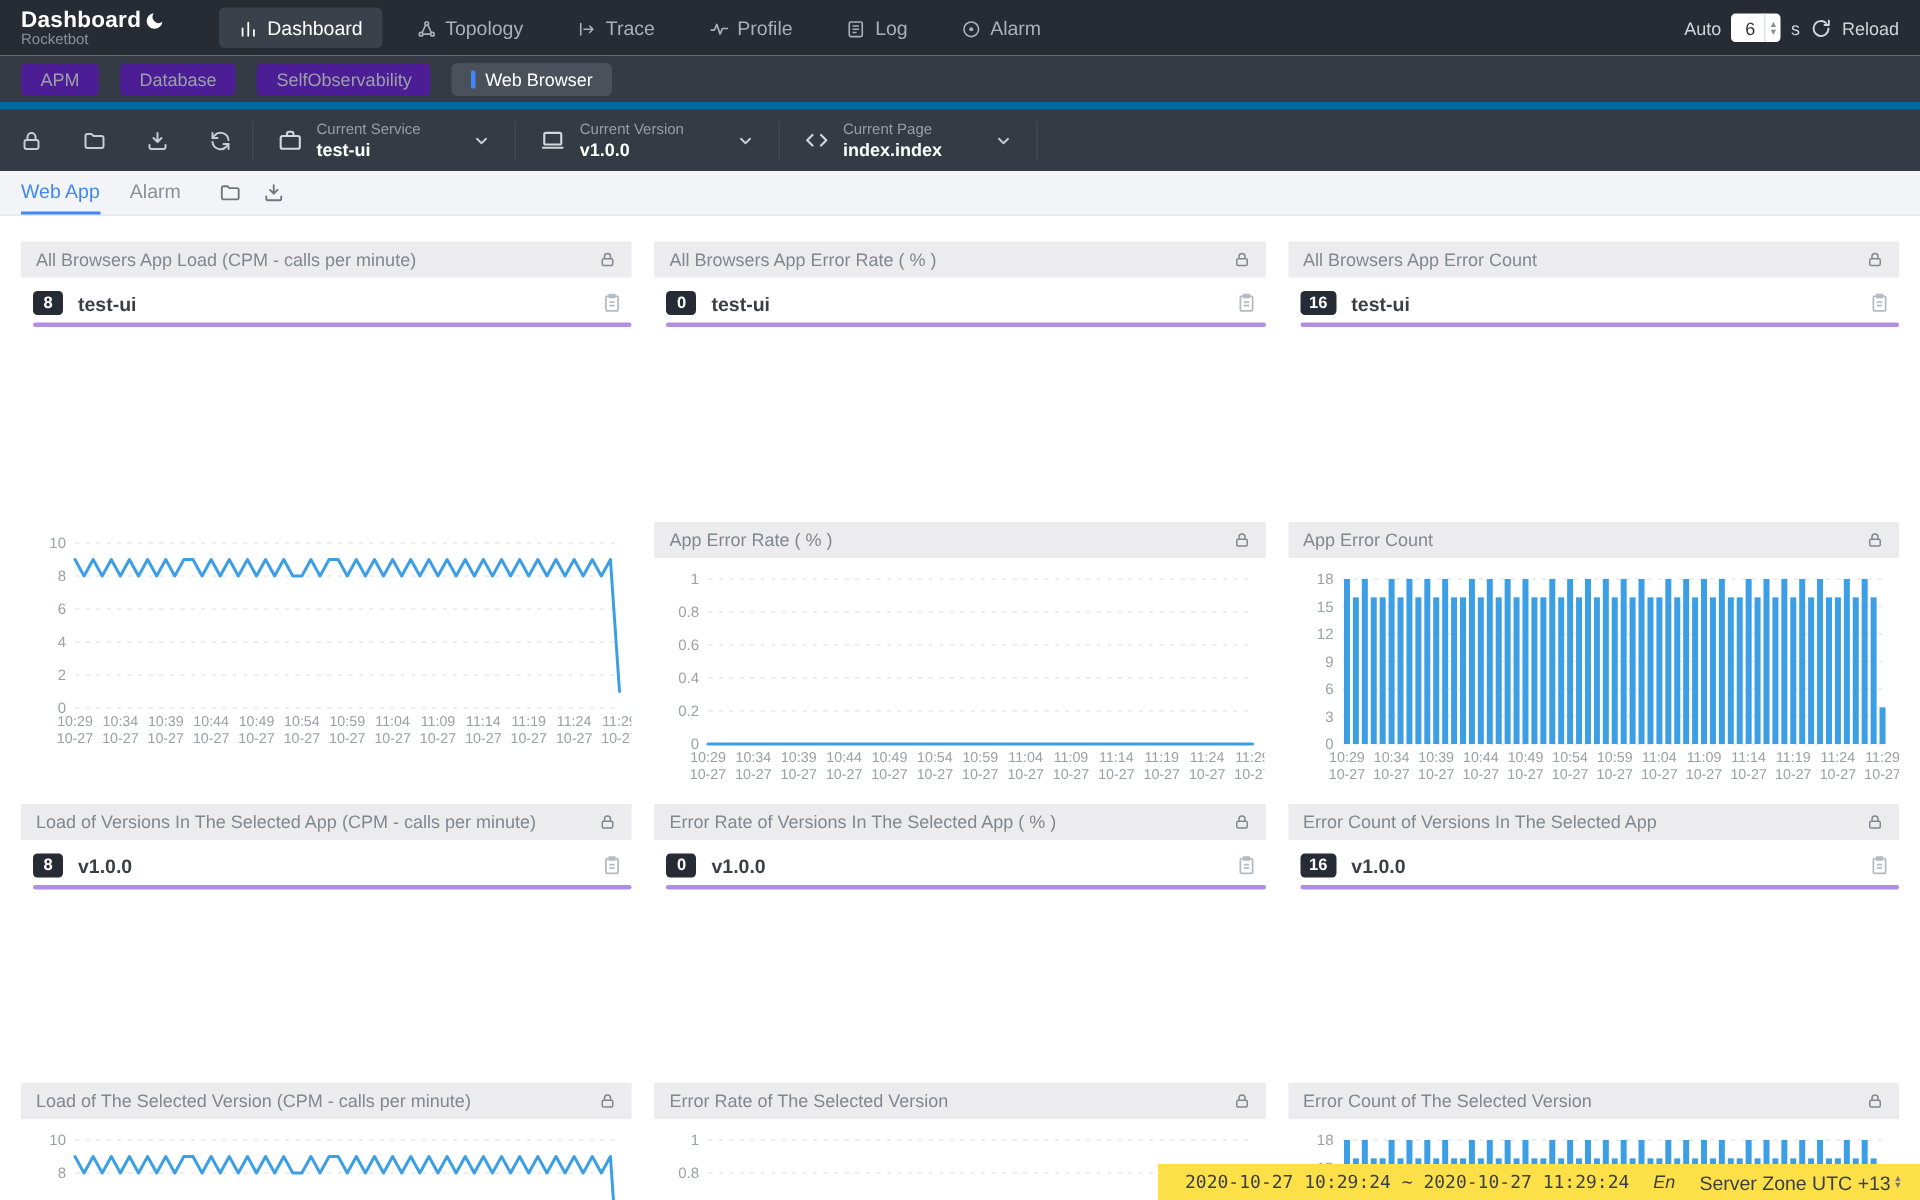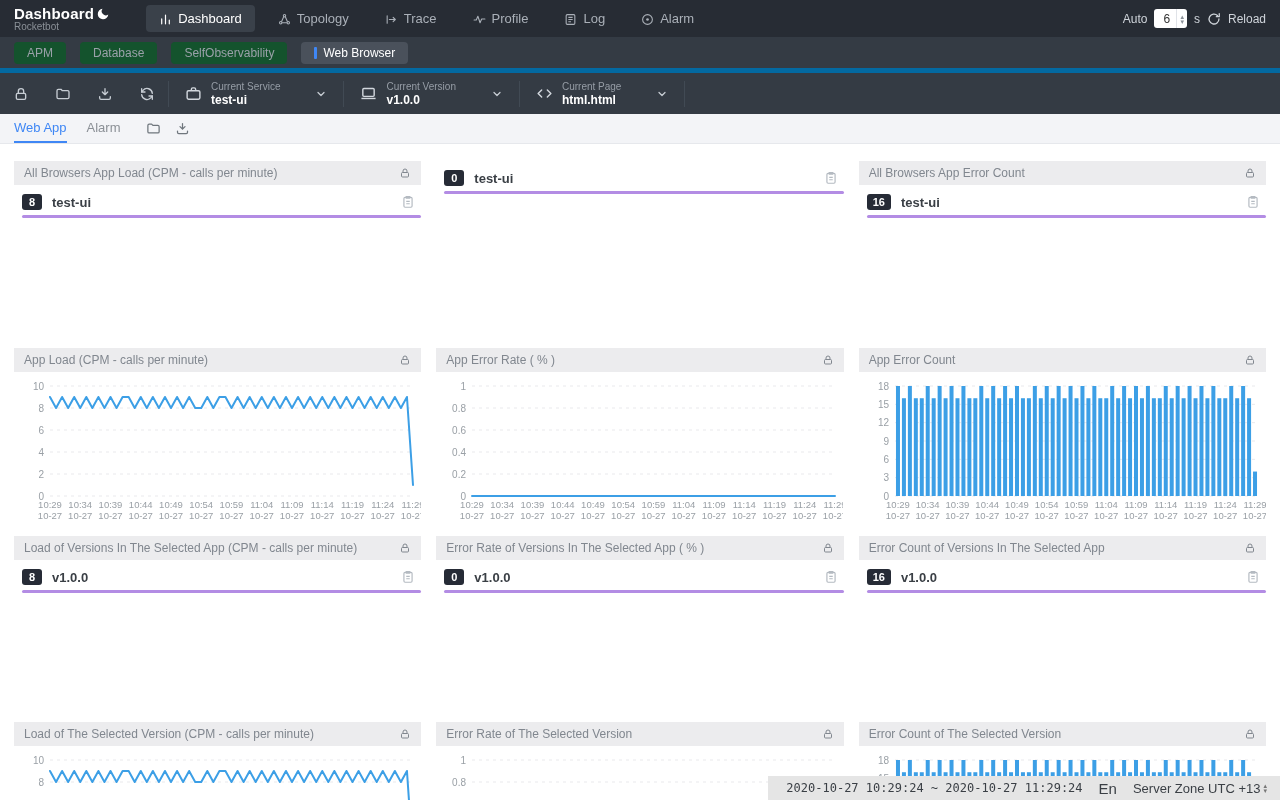--- a/index.html
+++ b/index.html
@@ -17,21 +17,21 @@
   .nav-item.active { background:#3a414a; color:#fff; }
   .nav-item svg { width:13px; height:13px; }
   .nav-right { margin-left:auto; display:flex; align-items:center; gap:7px; color:#cfd4da; font-size:12px; }
   .num-input { display:inline-flex; align-items:stretch; background:#fff; border-radius:3px; height:19px; overflow:hidden; }
   .num-input .val { display:flex; align-items:center; padding:0 6px 0 9px; color:#333; font-size:12px; min-width:22px; }
   .stepper { display:inline-flex; flex-direction:column; justify-content:center; line-height:5px; font-size:7px; color:#8a9097; padding:0 3px; border-left:1px solid #e0e3e8; }
   .stepper span { height:5px; }
   .nav-right svg { width:14px; height:14px; }
   
   .tabbar { height:31px; background:#343b44; display:flex; align-items:center; padding:0 14px; gap:14px; }
-  .tab-chip { background:#14532d; color:#9aa1a9; font-size:12px; padding:4px 13px; border-radius:4px; display:flex; align-items:center; gap:6px; cursor:pointer; }
+  .tab-chip { background:#4c1d95; color:#9aa1a9; font-size:12px; padding:4px 13px; border-radius:4px; display:flex; align-items:center; gap:6px; cursor:pointer; }
   .tab-chip.active { background:#4a515b; color:#fff; }
   .tab-chip .indicator { width:3px; height:12px; border-radius:1px; background:#3f87f5; }
   
   .toolbar { height:46px; background:#343b44; border-top:5px solid #0369a1; display:flex; align-items:center; }
   .tool-btn { width:42px; display:flex; align-items:center; justify-content:center; color:#c7cdd4; cursor:pointer; position:relative; }
   .tool-btn:not(:first-child)::before { content:""; position:absolute; left:0; top:12px; bottom:12px; width:1px; background:#40474f; }
   .tool-btn svg { width:16px; height:16px; }
   .selector { display:flex; align-items:center; gap:9px; padding:0 16px; border-left:1px solid #414a54; cursor:pointer; }
   .selector:last-child { border-right:1px solid #414a54; }
   .selector svg.lead { width:17px; height:17px; color:#d2d7dd; }
@@ -51,23 +51,23 @@
   .panel-header { height:22px; flex:none; background:#ececee; display:flex; align-items:center; padding:12px 10px; color:#81878f; font-size:12px; }
   .panel-header svg { width:12px; height:12px; margin-left:auto; cursor:pointer; }
   .list-item { display:flex; align-items:center; margin:9px 6px 0 8px; }
   .badge { background:#262b36; color:#fff; font-size:11px; font-weight:bold; border-radius:3px; padding:2px 6px; min-width:20px; text-align:center; }
   .item-name { color:#3a3f45; font-size:13px; font-weight:600; margin-left:10px; }
   .list-item svg { width:14px; height:16px; margin-left:auto; color:#b4bac1; cursor:pointer; }
   .usage-bar { height:3px; border-radius:2px; margin:5px 0 0 8px; }
   .chart-box { flex:1; margin-top:6px; position:relative; }
   .chart-box svg { position:absolute; left:0; top:0; }
   
-  .footer { position:absolute; right:0; bottom:0; height:24px; background:#e5e5e5; display:flex; align-items:center; gap:16px; padding:0 10px 0 18px; }
+  .footer { position:absolute; right:0; bottom:0; height:24px; background:#fde047; display:flex; align-items:center; gap:16px; padding:0 10px 0 18px; }
   .time-range { font-family:"DejaVu Sans Mono", monospace; font-size:12px; color:#3a3f45; cursor:pointer; }
-  .lang { font-size:15px; color:#3a3f45; cursor:pointer; }
+  .lang { font-size:12px; color:#3a3f45; cursor:pointer;font-style:italic; }
   .zone { display:flex; align-items:center; font-size:13px; color:#3a3f45; }
   .zone .stepper { border-left:none; color:#777; }
 </style>
 </head>
 <body>
 
 <div class="page">
 
   <div class="navbar">
     <div class="logo">
@@ -208,21 +208,21 @@
       <svg class="chev" viewBox="0 0 24 24" fill="none" stroke="currentColor" stroke-width="2.5" stroke-linecap="round" stroke-linejoin="round">
           <path d="m6 9 6 6 6-6"></path>
         </svg>
     </div>
     <div class="selector">
       <svg class="lead" viewBox="0 0 24 24" fill="none" stroke="currentColor" stroke-width="2" stroke-linecap="round" stroke-linejoin="round">
           <path d="m8 7-5 5 5 5M16 7l5 5-5 5"></path>
         </svg>
       <span class="texts">
         <span class="lbl">Current Page</span>
-        <span class="val">html.html</span>
+        <span class="val">index.index</span>
       </span>
       <svg class="chev" viewBox="0 0 24 24" fill="none" stroke="currentColor" stroke-width="2.5" stroke-linecap="round" stroke-linejoin="round">
           <path d="m6 9 6 6 6-6"></path>
         </svg>
     </div>
   </div>
 
   <div class="subtabs">
     <div class="subtab active">
         <span>Web App</span>
@@ -255,20 +255,27 @@
       <span class="item-name">test-ui</span>
       <svg viewBox="0 0 24 24" fill="none" stroke="currentColor" stroke-width="2">
             <rect x="5" y="4" width="14" height="17" rx="2"></rect>
             <path d="M9 2.5h6v3H9z"></path>
             <path d="M9 11h6M9 15h6"></path>
           </svg>
     </div>
     <div class="usage-bar" style="background: rgb(179, 140, 228);"></div>
   </div>
       <div class="panel">
+    <div class="panel-header">
+      <span>All Browsers App Error Rate ( % )</span>
+      <svg viewBox="0 0 24 24" fill="none" stroke="currentColor" stroke-width="2">
+            <rect x="5" y="11" width="14" height="9" rx="2"></rect>
+            <path d="M8 11V8a4 4 0 0 1 8 0v3"></path>
+          </svg>
+    </div>
     <div class="list-item">
       <span class="badge">0</span>
       <span class="item-name">test-ui</span>
       <svg viewBox="0 0 24 24" fill="none" stroke="currentColor" stroke-width="2">
             <rect x="5" y="4" width="14" height="17" rx="2"></rect>
             <path d="M9 2.5h6v3H9z"></path>
             <path d="M9 11h6M9 15h6"></path>
           </svg>
     </div>
     <div class="usage-bar" style="background: rgb(179, 140, 228);"></div>
@@ -286,27 +293,20 @@
       <span class="item-name">test-ui</span>
       <svg viewBox="0 0 24 24" fill="none" stroke="currentColor" stroke-width="2">
             <rect x="5" y="4" width="14" height="17" rx="2"></rect>
             <path d="M9 2.5h6v3H9z"></path>
             <path d="M9 11h6M9 15h6"></path>
           </svg>
     </div>
     <div class="usage-bar" style="background: rgb(179, 140, 228);"></div>
   </div>
       <div class="panel">
-    <div class="panel-header">
-      <span>App Load (CPM - calls per minute)</span>
-      <svg viewBox="0 0 24 24" fill="none" stroke="currentColor" stroke-width="2">
-            <rect x="5" y="11" width="14" height="9" rx="2"></rect>
-            <path d="M8 11V8a4 4 0 0 1 8 0v3"></path>
-          </svg>
-    </div>
     <div class="chart-box">
           <svg width="407" height="150" viewBox="0 0 407 150">
             <line x1="36" y1="118" x2="399" y2="118" stroke="#e9e9ec" stroke-width="1" stroke-dasharray="3 4"></line>
             <text x="30" y="121.5" text-anchor="end" font-size="10" fill="#9aa0a6" font-family="Liberation Sans, sans-serif">0</text>
             <line x1="36" y1="96" x2="399" y2="96" stroke="#e9e9ec" stroke-width="1" stroke-dasharray="3 4"></line>
             <text x="30" y="99.5" text-anchor="end" font-size="10" fill="#9aa0a6" font-family="Liberation Sans, sans-serif">2</text>
             <line x1="36" y1="74" x2="399" y2="74" stroke="#e9e9ec" stroke-width="1" stroke-dasharray="3 4"></line>
             <text x="30" y="77.5" text-anchor="end" font-size="10" fill="#9aa0a6" font-family="Liberation Sans, sans-serif">4</text>
             <line x1="36" y1="52" x2="399" y2="52" stroke="#e9e9ec" stroke-width="1" stroke-dasharray="3 4"></line>
             <text x="30" y="55.5" text-anchor="end" font-size="10" fill="#9aa0a6" font-family="Liberation Sans, sans-serif">6</text>

